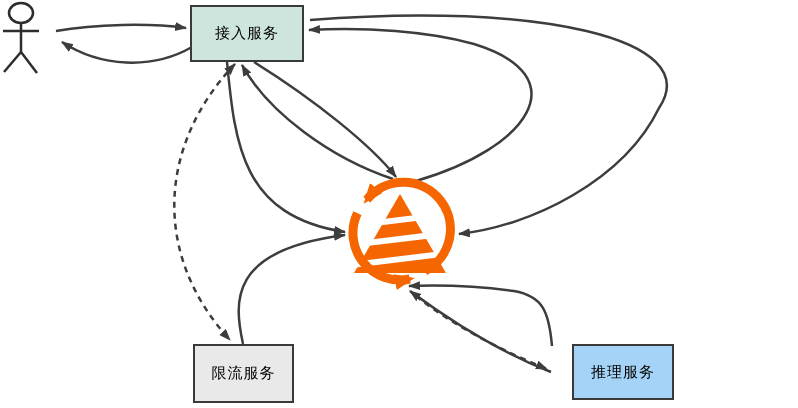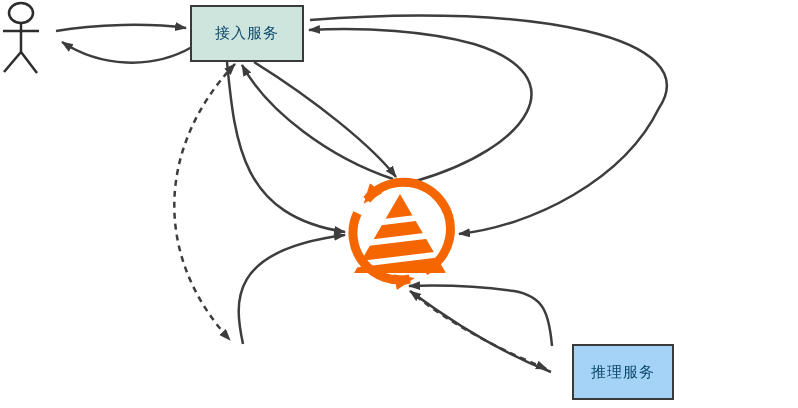--- a/index.html
+++ b/index.html
@@ -8,21 +8,21 @@
     width:798px;height:408px;
     background:#ffffff;
     font-family:"DejaVu Serif","Liberation Serif",serif;
     overflow:hidden;
   }
   #edges{position:absolute;left:0;top:0;width:798px;height:408px;}
   .node{
     position:absolute;
     border:2px solid #3a3a3a;
     display:flex;align-items:center;justify-content:center;
-    font-size:15px;color:#0c4a6e;letter-spacing:1px;
+    font-size:15px;color:#000000;letter-spacing:1px;
     box-sizing:border-box;
   }
   .node-access{left:190px;top:5px;width:114px;height:57px;background:#cee5de;}
   .node-ratelimit{left:193px;top:344px;width:101px;height:59px;background:#e9e9e9;}
   .node-inference{left:572px;top:344px;width:102px;height:56px;background:#a5d3f7;}
 </style>
 </head>
 <body>
 
 <div id="canvas">
@@ -82,18 +82,21 @@
           <rect x="342" y="262" width="118" height="16"></rect>
         </g>
       </g>
     </g>
   </svg>
 
   <div class="node node-access">
     <span>接入服务</span>
   </div>
 
+  <div class="node node-ratelimit">
+    <span>限流服务</span>
+  </div>
 
   <div class="node node-inference">
     <span>推理服务</span>
   </div>
 
 </div>
 
 </body></html>

